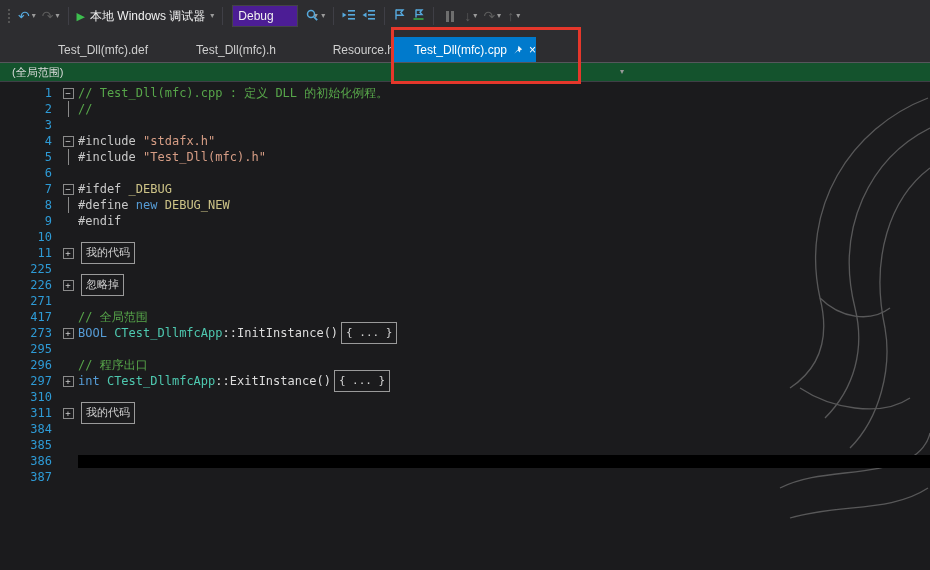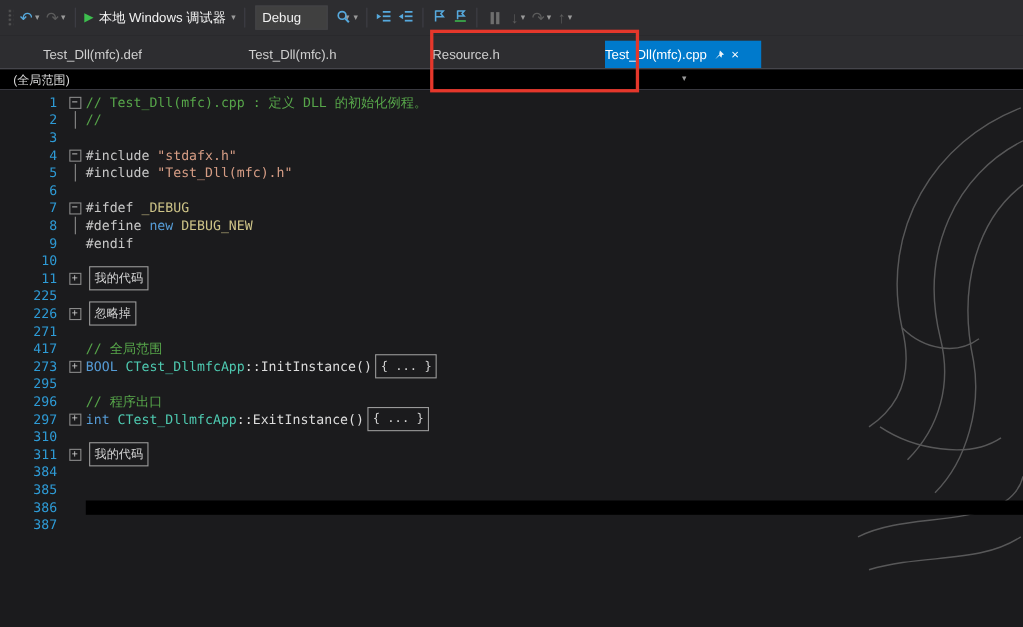--- a/index.html
+++ b/index.html
@@ -11,37 +11,37 @@
   .toolbar { height:32px; background:#2d2d30; display:flex; align-items:center; padding-left:4px; }
   .grip { width:5px; height:16px; margin:0 3px; background-image:radial-gradient(#555 1px, transparent 1.2px); background-size:4px 4px; }
   .tbtn { background:transparent; border:none; display:flex; align-items:center; gap:2px; padding:2px 3px; cursor:default; }
   .ic { font-size:14px; line-height:14px; }
   .cyan { color:#56a9dd; }
   .green { color:#3dbe4e; font-size:11px; }
   .grayed { color:#5c5c5c; }
   .caret { font-size:8px; color:#9a9a9a; line-height:8px; }
   .sep { width:1px; height:18px; background:#3f3f46; margin:0 5px; }
   .tlabel { color:#f1f1f1; font-size:12px; margin:0 3px; }
-  .combo { display:flex; align-items:center; justify-content:space-between; width:66px; height:22px; border:1px solid #434346; background:#404040; color:#f1f1f1; font-size:12px; padding:0 5px; margin:12px 4px;gap:40px; }
+  .combo { display:flex; align-items:center; justify-content:space-between; width:66px; height:22px; border:1px solid #434346; background:#4c1d95; color:#f1f1f1; font-size:12px; padding:0 5px; margin:12px 4px;gap:40px; }
   .barpair { display:flex; gap:2px; margin:0 4px; }
   .barpair i { display:block; width:3px; height:11px; background:#6e6e6e; }
 
   
   .tabstrip { height:30px; background:#2d2d30; display:flex; align-items:flex-end; }
-  .tab { height:25px; display:flex; align-items:center; justify-content:flex-start; gap:6px; color:#cfcfcf; font-size:12px;margin-left:39px; }
+  .tab { height:25px; display:flex; align-items:center; justify-content:flex-end; gap:6px; color:#cfcfcf; font-size:12px; }
   .tab.t0 { width:148px; } .tab.t1 { width:118px; } .tab.t2 { width:128px; }
   .tab.active { width:142px; background:#007acc; color:#ffffff; }
   .tab .close { color:#ffffff; font-size:12px; line-height:12px; }
   .tab .pin svg { display:block; }
 
   
   .annotation { position:absolute; left:391px; top:27px; width:190px; height:57px; border:3px solid #e5372b; z-index:20; pointer-events:none; }
 
   
-  .navbar { height:20px; background:#000000; border-top:1px solid #56565c; border-bottom:1px solid #3f3f46; position:relative; display:flex; align-items:center; }
+  .navbar { height:20px; background:#14532d; border-top:1px solid #56565c; border-bottom:1px solid #3f3f46; position:relative; display:flex; align-items:center; }
   .navbar .scope { color:#dcdcdc; font-size:11px; padding-left:12px; }
   .navbar .caret { position:absolute; left:620px; top:5px; }
 
   
   .editor { position:relative; height:488px; background:#1b1b1d; padding-top:3px; font-family:"DejaVu Sans Mono", monospace; font-size:12px; }
   .art { position:absolute; right:0; top:6px; z-index:0; }
   .lines { position:relative; z-index:1; }
   .line { display:flex; height:16px; align-items:center; }
   .ln { width:58px; text-align:right; padding-right:6px; color:#2e9bd6; font-size:12px; flex:none; }
   .fold { width:20px; flex:none; display:flex; align-items:center; justify-content:center; height:16px; }

